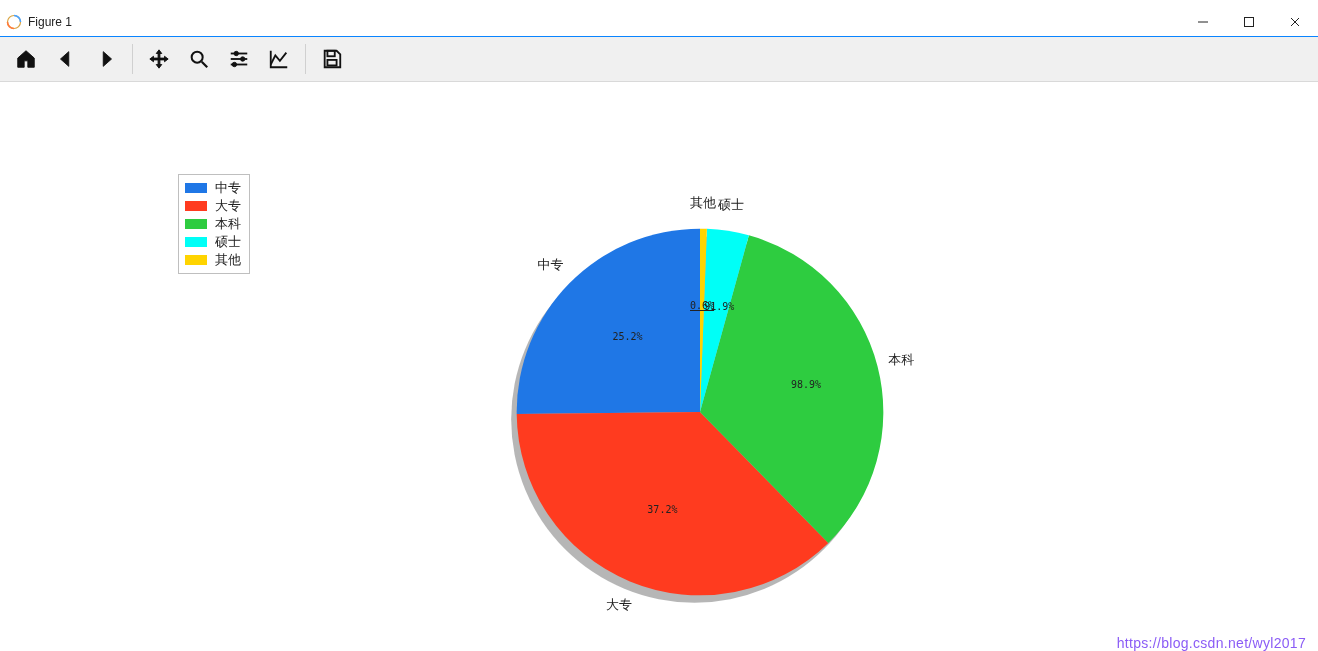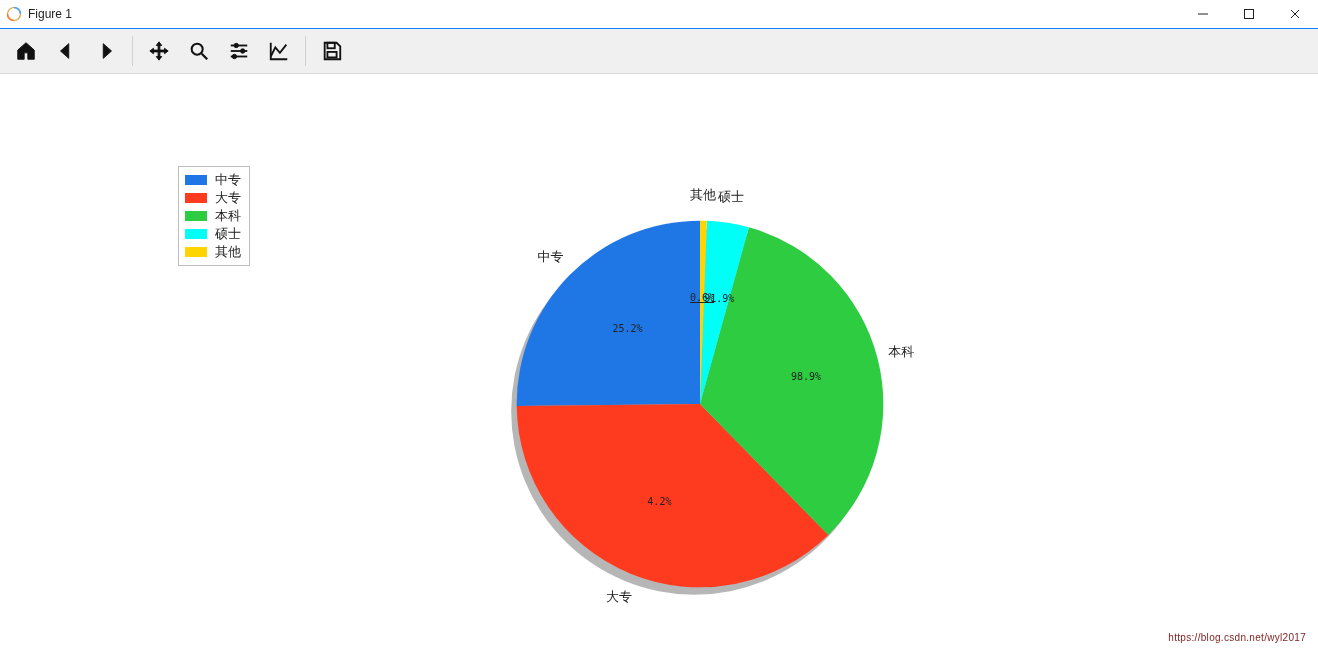--- a/index.html
+++ b/index.html
@@ -4,21 +4,21 @@
 <style>
   html, body {
     margin: 0; padding: 0; width: 1318px; height: 651px;
     font-family: "Microsoft YaHei", "SimSun", Arial, sans-serif;
     background: #fff; overflow: hidden; color: #222;
   }
   
   .titlebar {
     height: 28px; display: flex; align-items: center;
     border-bottom: 1px solid #0a84ff; background: #fff;
-    font-size: 12px; user-select: none;
+    font-size: 12px; user-select: none; margin-top: 8px;
   }
   .titlebar .app-icon {
     width: 16px; height: 16px; margin: 0 6px 0 6px;
     display: inline-flex; align-items: center; justify-content: center;
   }
   .titlebar .title { flex: 0 0 auto; }
   .titlebar .spacer { flex: 1 1 auto; }
   .titlebar .winbtn {
     width: 46px; height: 28px; display: inline-flex;
     align-items: center; justify-content: center;
@@ -53,21 +53,21 @@
   .legend .sw { width: 22px; height: 10px; }
   .pie-wrap {
     position: absolute; left: 480px; top: 110px; width: 440px; height: 440px;
   }
   .pie-label, .pct-label {
     position: absolute; font-size: 13px; white-space: nowrap; color: #222;
   }
   .pct-label { font-size: 10px; font-family: "SimSun", monospace; }
   .watermark {
     position: absolute; right: 12px; bottom: 10px;
-    font-size: 10px; color: #7f1d1d; letter-spacing: .3px;
+    font-size: 14px; color: #8b5cf6; letter-spacing: .3px;
   }
 </style>
 </head>
 <body>
 
 <div class="titlebar">
   <span class="app-icon">
     <svg viewBox="0 0 16 16" width="16" height="16">
       <circle cx="8" cy="8" r="6.5" fill="none" stroke="#d9a441" stroke-width="1.2"></circle>
       <path d="M8 1.5 A6.5 6.5 0 0 1 14.5 8" fill="none" stroke="#4aa3ff" stroke-width="1.6"></path>
@@ -178,20 +178,20 @@
         <path d="M 0 0 L -199.99 2.20 A 200 200 0 0 0 139.97 142.86 Z" fill="#ff3b1f"></path>
         <path d="M 0 0 L 139.97 142.86 A 200 200 0 0 0 53.33 -192.76 Z" fill="#2ecc40"></path>
         <path d="M 0 0 L 53.33 -192.76 A 200 200 0 0 0 7.53 -199.86 Z" fill="#00fff7"></path>
         <path d="M 0 0 L 7.53 -199.86 A 200 200 0 0 0 -0.00 -200.00 Z" fill="#ffd400"></path>
       </svg>
   </div>
   <div class="watermark">https://blog.csdn.net/wyl2017</div>
 <div class="pie-label" style="left: 537.405px; top: 174.029px;">中专</div>
     <div class="pct-label" style="left: 612.399px; top: 249.225px;">25.2%</div>
     <div class="pie-label" style="left: 606.095px; top: 514.122px;">大专</div>
-    <div class="pct-label" style="left: 647.347px; top: 422.255px;">4.2%</div>
+    <div class="pct-label" style="left: 647.347px; top: 422.255px;">37.2%</div>
     <div class="pie-label" style="left: 888.365px; top: 268.757px;">本科</div>
     <div class="pct-label" style="left: 790.958px; top: 297.42px;">98.9%</div>
     <div class="pie-label" style="left: 718.014px; top: 114.467px;">硕士</div>
     <div class="pct-label" style="left: 704.288px; top: 218.922px;">91.9%</div>
     <div class="pie-label" style="left: 689.935px; top: 112.037px;">其他</div>
     <div class="pct-label" style="left: 690.002px; top: 217.686px; text-decoration: underline;">0.6%</div>
   </div>
 
 </body></html>

